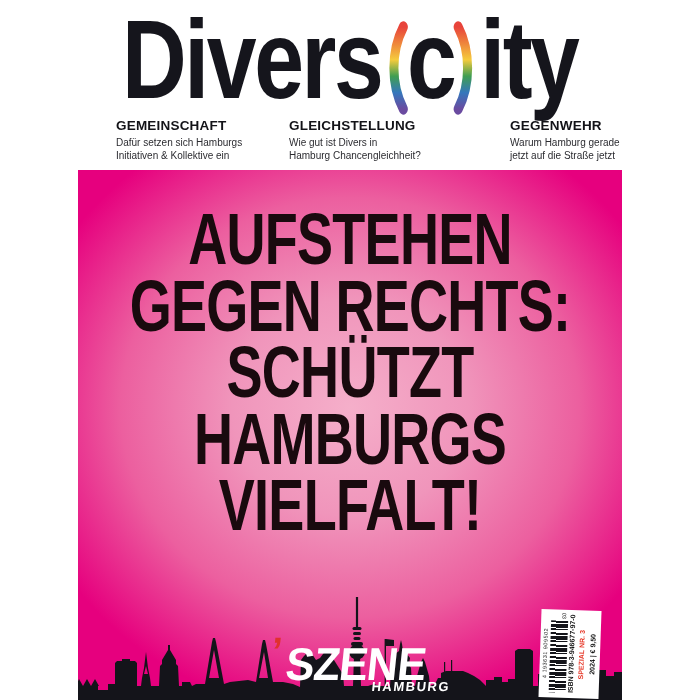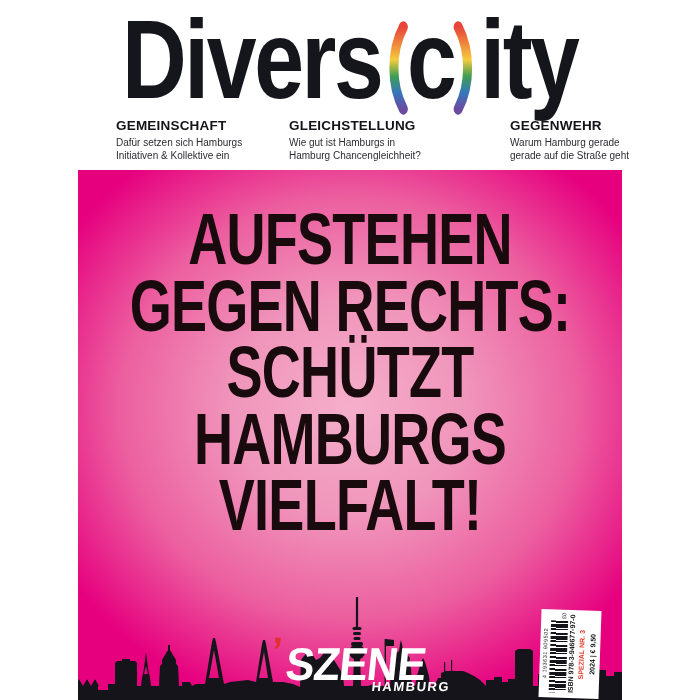--- a/index.html
+++ b/index.html
@@ -129,27 +129,27 @@
   </div>
 
   <div class="kickers">
     <div class="kicker kicker-1">
       <h3>GEMEINSCHAFT</h3>
       <p><span>Dafür setzen sich Hamburgs</span><br>
          <span>Initiativen &amp; Kollektive ein</span></p>
     </div>
     <div class="kicker kicker-2">
       <h3>GLEICHSTELLUNG</h3>
-      <p><span>Wie gut ist Hamburgs in</span><br>
+      <p><span>Wie gut ist Divers in</span><br>
          <span>Hamburg Chancengleichheit?</span></p>
     </div>
     <div class="kicker kicker-3">
       <h3>GEGENWEHR</h3>
       <p><span>Warum Hamburg gerade</span><br>
-         <span>gerade auf die Straße geht</span></p>
+         <span>jetzt auf die Straße jetzt</span></p>
     </div>
   </div>
 
   <div class="poster">
 
     <div class="headline">
       <div>AUFSTEHEN</div>
       <div>GEGEN RECHTS:</div>
       <div>SCHÜTZT</div>
       <div>HAMBURGS</div>

